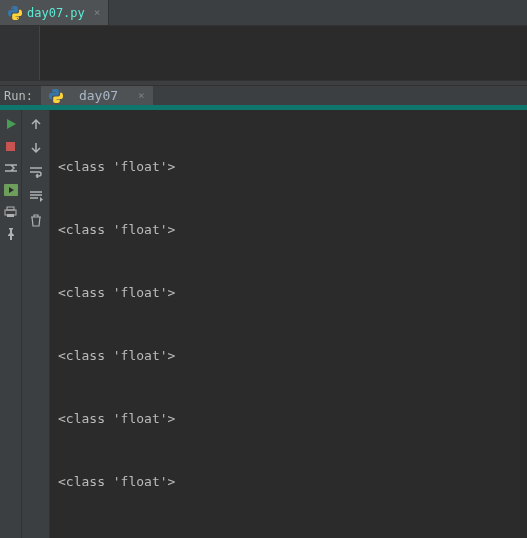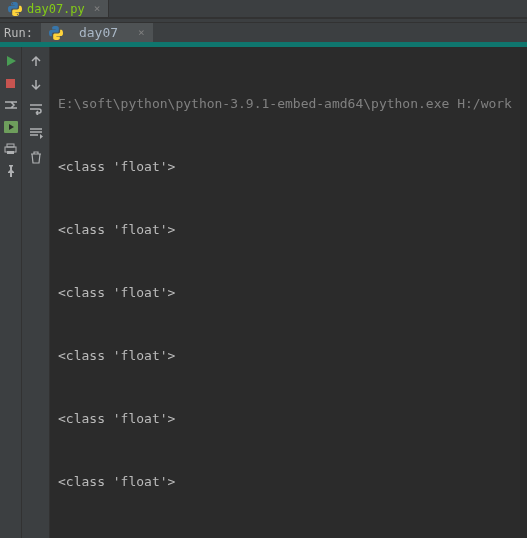--- a/index.html
+++ b/index.html
@@ -28,21 +28,21 @@
     height: 100%;
     background: #4e5254;
     border-right: 1px solid #323232;
     gap: 5px;
   }
   .tab .py-icon {
     width: 14px;
     height: 14px;
     display: inline-block;
   }
-  .tab-label { color: #84cc16; font-size: 12px; }
+  .tab-label { color: #5eead4; font-size: 12px; }
   .tab-close { color: #808080; margin-left: 4px; font-size: 11px; }
   .editor-area {
     display: flex;
     flex: 1;
     background: #2b2b2b;
     overflow: hidden;
   }
   .gutter {
     background: #313335;
     color: #606366;
@@ -263,21 +263,20 @@
             <path fill="#afb1b3" d="M11 7l3 2.5L11 12z"></path>
           </svg>
       </span>
       <span class="tool-icon">
         <svg width="12" height="13" viewBox="0 0 12 13">
             <path stroke="#afb1b3" stroke-width="1.2" fill="none" d="M1 3h10M4 3V1h4v2M2 3l1 9h6l1-9"></path>
           </svg>
       </span>
     </div>
     <div class="console">
-      <div class="cmd">E:\soft\python\python-3.9.1-embed-amd64\python.exe H:/work</div>
       <div>&lt;class 'float'&gt;</div>
       <div>&lt;class 'float'&gt;</div>
       <div>&lt;class 'float'&gt;</div>
       <div>&lt;class 'float'&gt;</div>
       <div>&lt;class 'float'&gt;</div>
       <div>&lt;class 'float'&gt;</div>
     </div>
   </div>
 </div>
 

